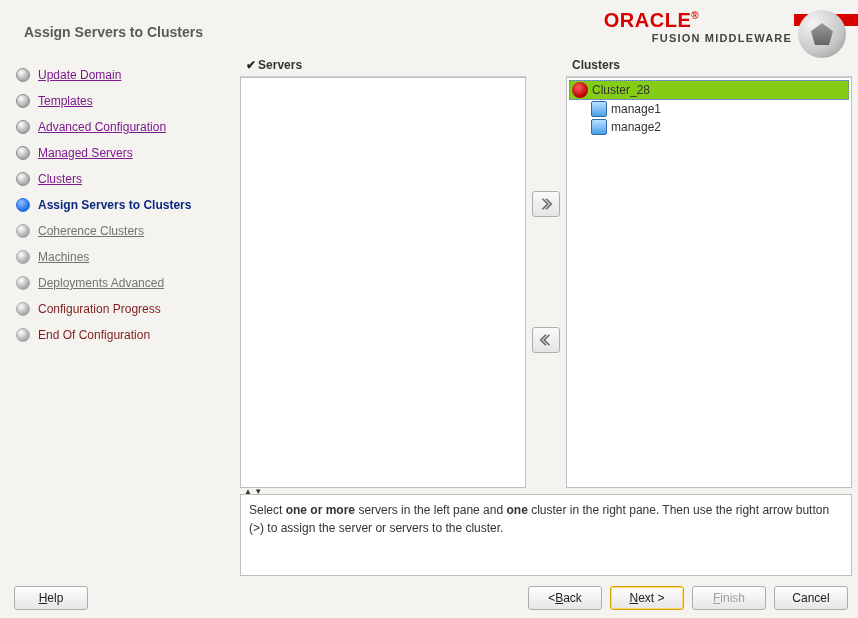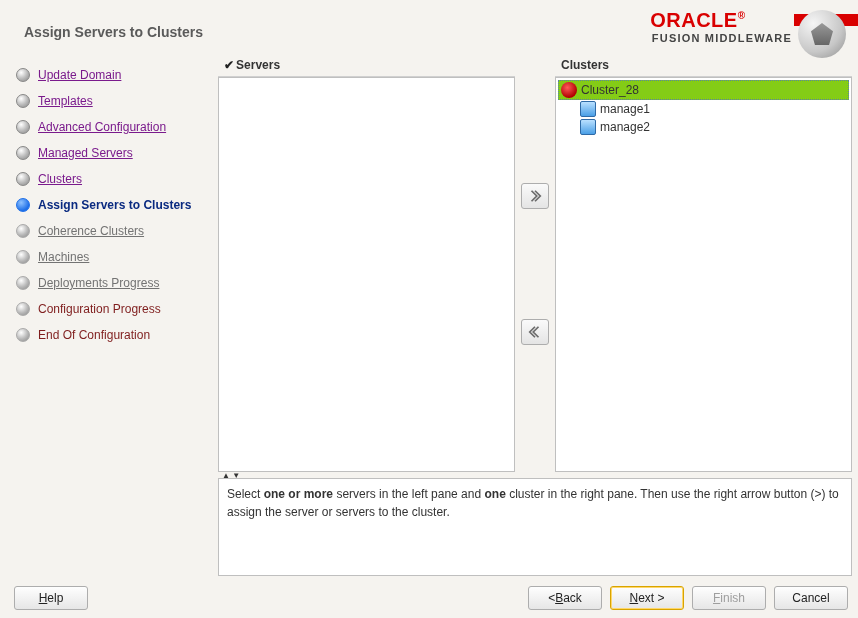--- a/index.html
+++ b/index.html
@@ -24,21 +24,21 @@
     font-size: 14px;
     font-weight: bold;
     color: #5a5a5a;
     margin-top: 14px;
   }
   .branding {
     display: flex;
     align-items: flex-start;
     gap: 6px;
   }
-  .brand-text { text-align: center; }
+  .brand-text { }
   .brand-oracle {
     font-family: "Arial Black", Arial, sans-serif;
     font-weight: 900;
     font-size: 20px;
     color: #d90000;
     letter-spacing: 0.5px;
     line-height: 1;
   }
   .brand-oracle sup { font-size: 10px; vertical-align: super; }
   .brand-sub {
@@ -74,21 +74,21 @@
     width: 22px; height: 22px;
     background: linear-gradient(#999,#666);
     clip-path: polygon(50% 0, 100% 38%, 82% 100%, 18% 100%, 0 38%);
   }
 
   .content {
     display: flex;
     height: 524px;
   }
   .sidebar {
-    width: 218px;
+    width: 240px;
     padding: 8px 8px 8px 16px;
   }
   .step {
     display: flex;
     align-items: center;
     gap: 8px;
     height: 26px;
   }
   .step .dot {
     width: 14px; height: 14px;
@@ -169,21 +169,21 @@
   .ico-server {
     background: linear-gradient(#b9e0ff,#4a9fe6);
     border: 1px solid #2e6aa6;
     border-radius: 2px;
   }
 
   .split-bar { height: 6px; display: flex; align-items: center; padding-left: 4px; color: #333; font-size: 8px; }
   .hint {
     background: #fff;
     border: 1px solid #bfbfbf;
-    height: 98px;
+    height: 82px;
     padding: 6px 8px;
     line-height: 1.5;
   }
   .hint b { font-weight: bold; }
 
   .footer {
     display: flex;
     align-items: center;
     justify-content: space-between;
     padding: 6px 10px 6px 14px;
@@ -253,21 +253,21 @@
       <div class="step future">
         <div class="dot"></div>
         <a>Coherence Clusters</a>
       </div>
       <div class="step future">
         <div class="dot"></div>
         <a>Machines</a>
       </div>
       <div class="step future">
         <div class="dot"></div>
-        <a>Deployments Progress</a>
+        <a>Deployments Advanced</a>
       </div>
       <div class="step disabled">
         <div class="dot"></div>
         <span class="label">Configuration Progress</span>
       </div>
       <div class="step disabled">
         <div class="dot"></div>
         <span class="label">End Of Configuration</span>
       </div>
     </div>

